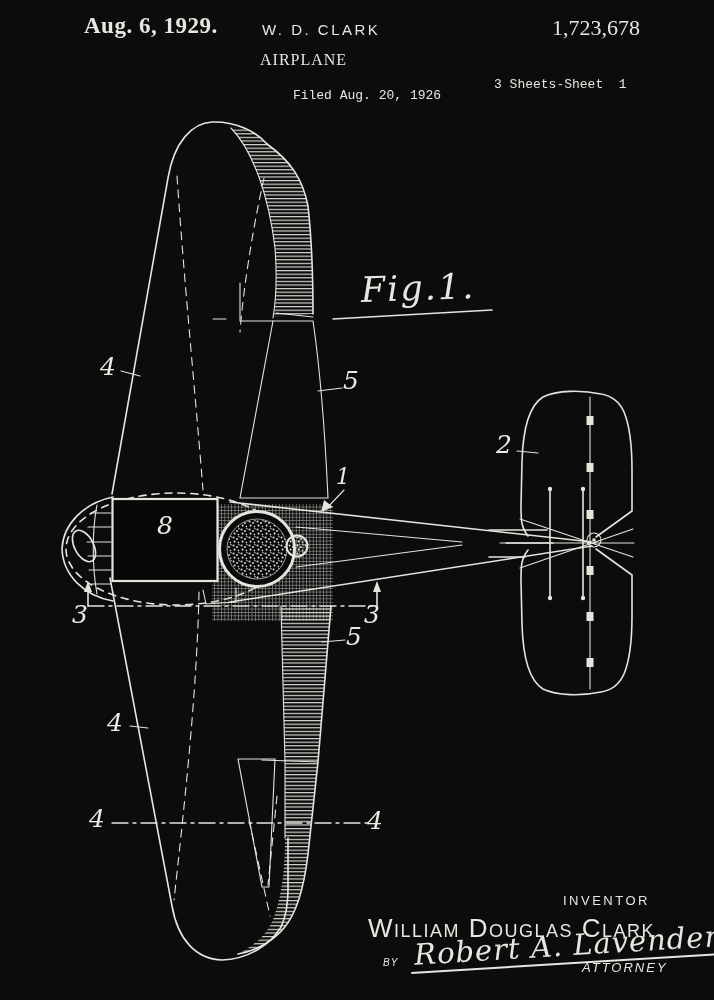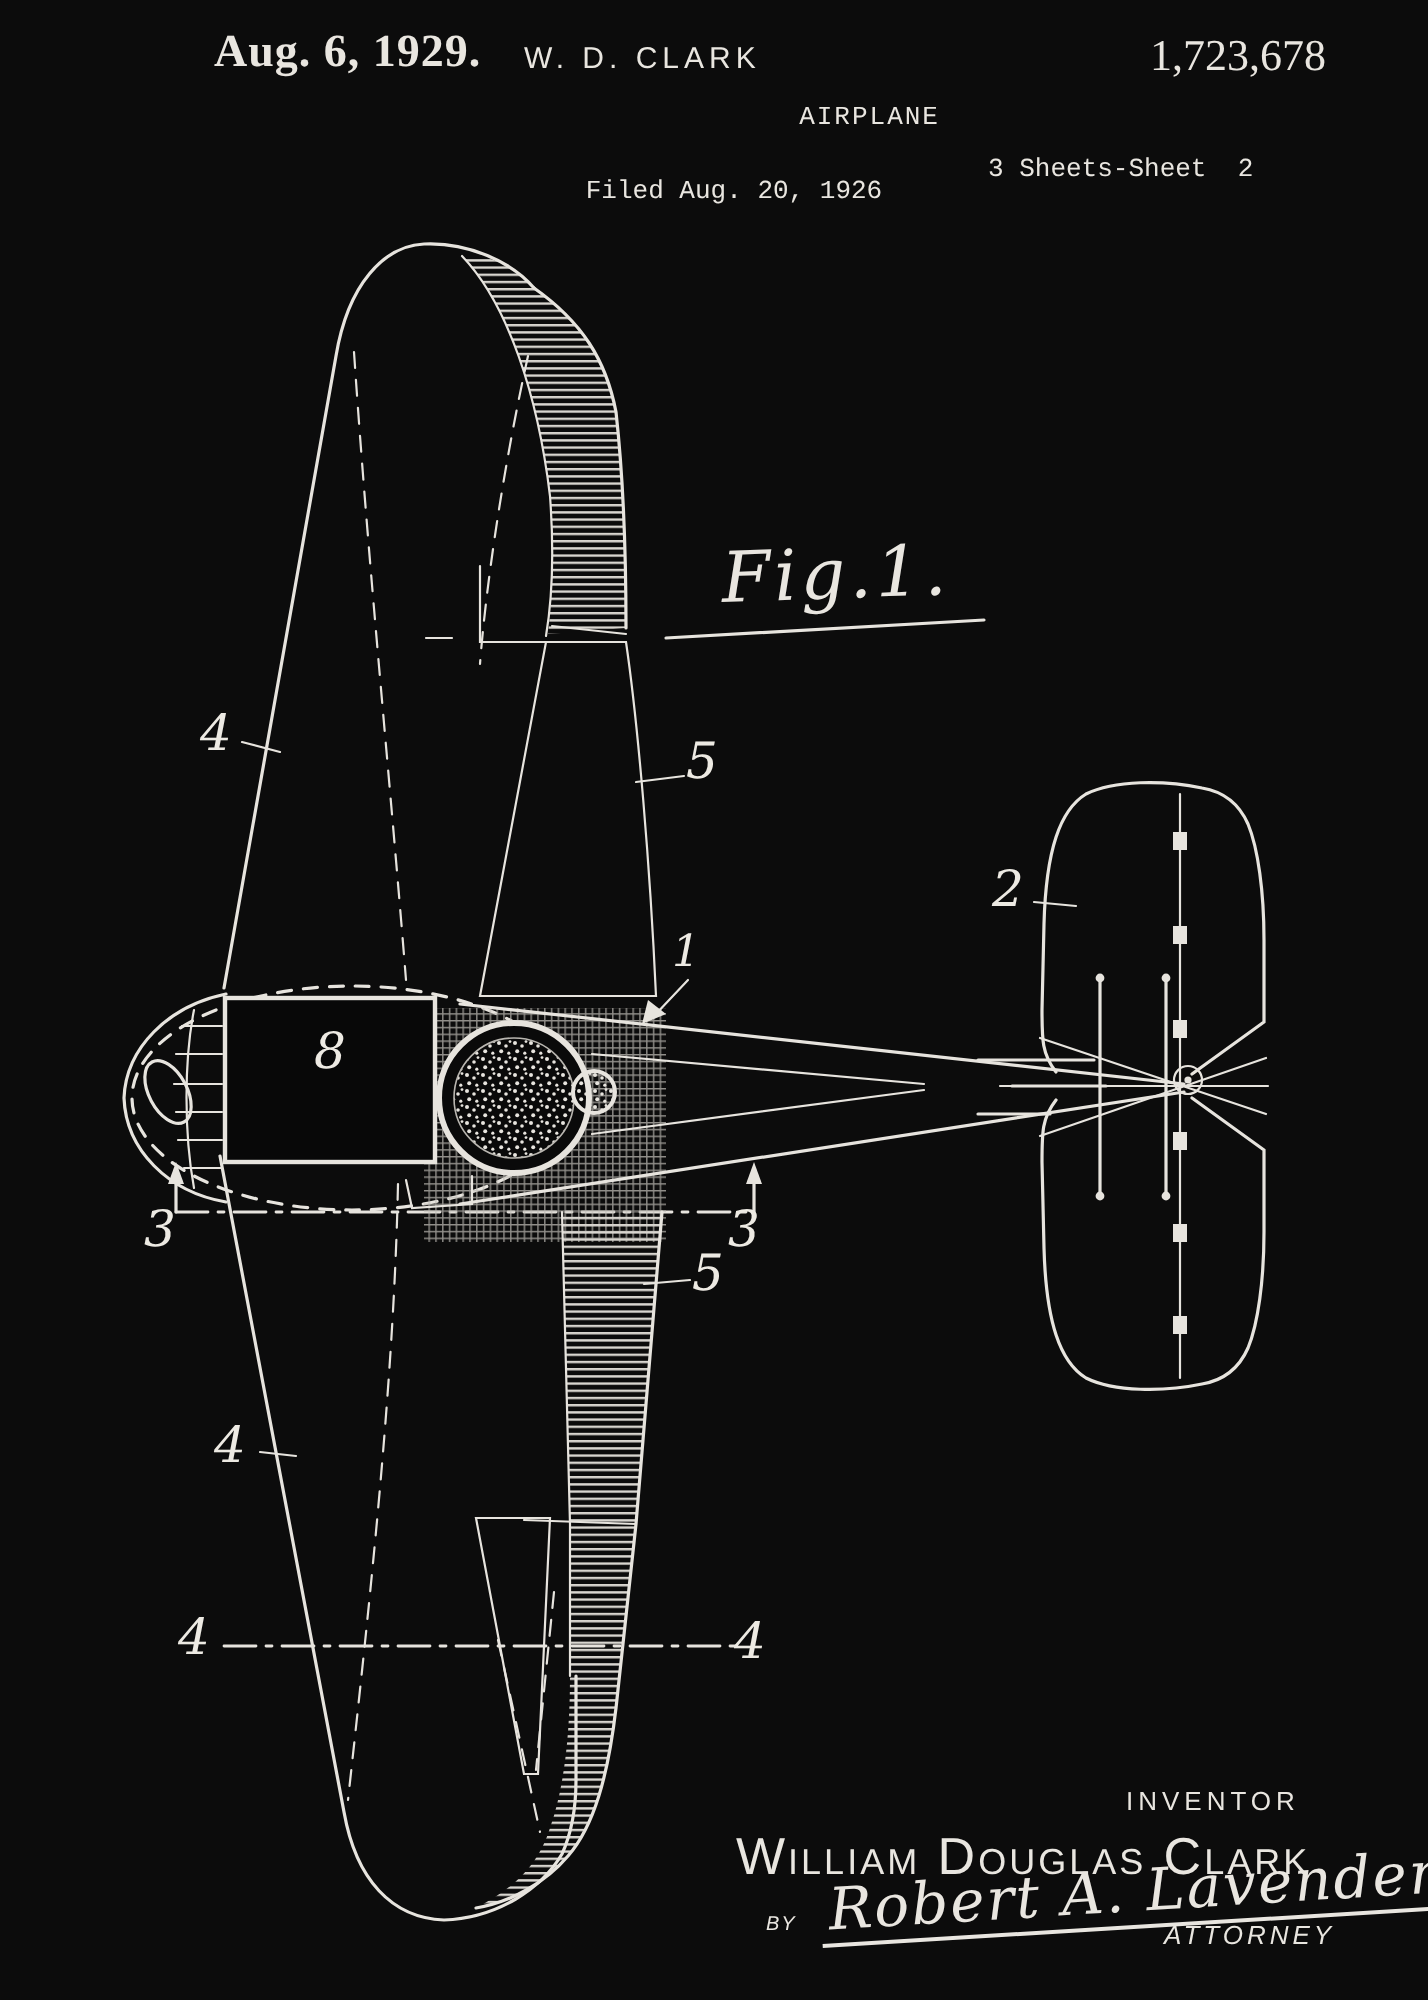--- a/index.html
+++ b/index.html
@@ -1,26 +1,26 @@
 <!DOCTYPE html>
 <html><head>
 <meta charset="utf-8">
 <style>
   html,body{margin:0;padding:0;background:#000;}
   #page{position:relative;width:714px;height:1000px;background:#0c0c0c;overflow:hidden;
         font-family:"Liberation Sans",sans-serif;color:#e9e6e0;}
   #page svg{position:absolute;left:0;top:0;}
   .abs{position:absolute;white-space:nowrap;}
-  .serif{font-family:"Liberation Serif",serif;margin-left:23px;}
+  .serif{font-family:"Liberation Serif",serif;}
   .mono{font-family:"Liberation Mono",monospace;}
   .sans{font-family:"Liberation Sans",sans-serif;}
   .hdr-date{left:84px;top:13px;font-size:23px;font-weight:bold;letter-spacing:.5px;}
   .hdr-name{left:262px;top:21px;width:210px;text-align:left;font-size:15px;letter-spacing:2.5px;}
   .hdr-num{left:521px;top:15px;width:150px;text-align:center;font-size:22px;font-weight:normal;}
-  .hdr-title{left:260px;top:51px;width:210px;text-align:right;font-size:13px;letter-spacing:1px;}
+  .hdr-title{left:260px;top:51px;width:210px;text-align:left;font-size:16px;letter-spacing:1px;font-family:Liberation Serif, serif;}
   .hdr-filed{left:232px;top:88px;width:270px;text-align:center;font-size:13px;}
   .hdr-sheet{left:494px;top:77px;font-size:13px;white-space:pre;}
   .fig-label{left:338px;top:268px;width:160px;text-align:center;
              font-family:"DejaVu Serif",serif;font-style:italic;font-size:35px;
              letter-spacing:2px;transform:rotate(-2deg);}
   .ref{font-family:"DejaVu Serif",serif;font-style:italic;font-size:25px;color:#edeae3;}
   .ftr-inventor{left:563px;top:893px;font-size:13px;letter-spacing:2.5px;}
   .ftr-name{left:368px;top:913px;width:264px;text-align:center;font-size:26px;
             font-variant:small-caps;letter-spacing:1.5px;}
   .ftr-by{left:383px;top:957px;font-size:10px;font-style:italic;letter-spacing:1px;}
@@ -153,21 +153,21 @@
     </g>
 
     <path class="ln" stroke-width="2.2" d="M 333,319 L 492,310"></path>
   </svg>
 
   <div class="abs serif hdr-date">Aug. 6, 1929.</div>
   <div class="abs sans  hdr-name">W. D. CLARK</div>
   <div class="abs serif hdr-num">1,723,678</div>
   <div class="abs mono  hdr-title">AIRPLANE</div>
   <div class="abs mono  hdr-filed">Filed Aug. 20, 1926</div>
-  <div class="abs mono  hdr-sheet">3 Sheets-Sheet  2</div>
+  <div class="abs mono  hdr-sheet">3 Sheets-Sheet  1</div>
 
   <div class="abs fig-label">Fig.1.</div>
 
   <span class="abs ref" style="left:100px;top:352px;">4</span>
   <span class="abs ref" style="left:343px;top:366px;">5</span>
   <span class="abs ref" style="left:336px;top:464px;font-size:22px;">1</span>
   <span class="abs ref" style="left:496px;top:430px;">2</span>
   <span class="abs ref" style="left:157px;top:511px;">8</span>
   <span class="abs ref" style="left:72px;top:600px;">3</span>
   <span class="abs ref" style="left:364px;top:600px;">3</span>

